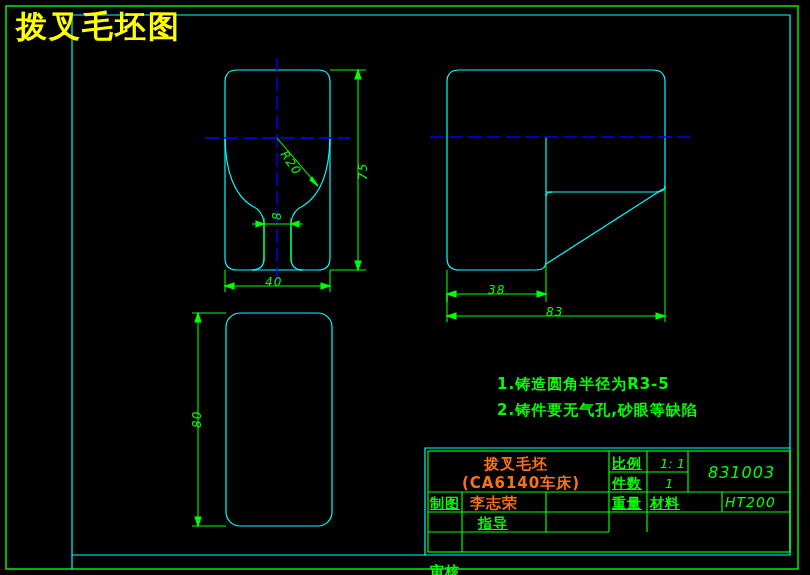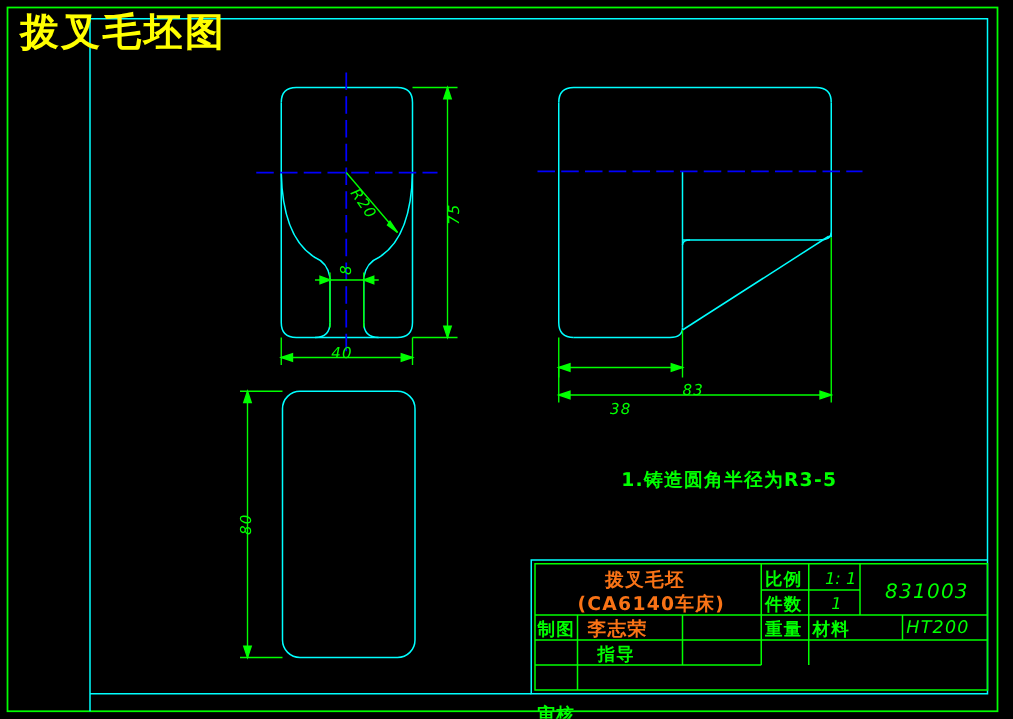--- a/index.html
+++ b/index.html
@@ -7,21 +7,21 @@
        font-family:"DejaVu Sans","Liberation Sans",sans-serif;}
   #stage{position:relative;width:810px;height:575px;background:#000;}
   svg{position:absolute;top:0;left:0;}
   .ttl{position:absolute;color:#ffff00;font-size:31px;font-weight:bold;
        letter-spacing:2px;line-height:1;white-space:nowrap;}
   .tr-head{position:absolute;color:#00ff00;font-size:20px;font-weight:bold;
            white-space:nowrap;letter-spacing:3px;}
   .tr-line{position:absolute;color:#00ff00;font-size:15px;font-weight:bold;
            white-space:nowrap;letter-spacing:1px;}
   .tb-cn{position:absolute;color:#00ff00;font-size:14px;font-weight:bold;
-         white-space:nowrap;letter-spacing:1px;}
+         white-space:nowrap;letter-spacing:1px;text-decoration:underline;}
   .tb-big{position:absolute;color:#f97316;font-size:15px;font-weight:bold;
           white-space:nowrap;letter-spacing:1px;}
   .tb-num{position:absolute;color:#00ff00;font-size:13px;font-style:italic;
           white-space:nowrap;}
   .tb-dwg{position:absolute;color:#00ff00;font-size:16px;font-style:italic;
           white-space:nowrap;letter-spacing:1px;}
   .dim{position:absolute;color:#00ff00;font-size:12px;font-style:italic;
        white-space:nowrap;letter-spacing:1px;}
   .rot90{transform:rotate(-90deg);transform-origin:left top;}
   .rotR{transform:rotate(55deg);transform-origin:left top;}
@@ -154,26 +154,27 @@
       <line x1="428" y1="492" x2="790" y2="492"></line>
       <line x1="428" y1="512" x2="790" y2="512"></line>
       <line x1="428" y1="532" x2="609" y2="532"></line>
     </g>
 
   </svg>
 
   <div class="ttl" style="left:16px;top:11px;">拨叉毛坯图</div>
 
   <div class="tr-line" style="left:497px;top:375px;">1.铸造圆角半径为R3-5</div>
+  <div class="tr-line" style="left:497px;top:401px;">2.铸件要无气孔,砂眼等缺陷</div>
 
   <div class="dim rot90" style="left:356px;top:180px;">75</div>
   <div class="dim" style="left:265px;top:275px;">40</div>
   <div class="dim rot90" style="left:270px;top:220px;">8</div>
   <div class="dim rotR" style="left:289px;top:148px;">R20</div>
-  <div class="dim" style="left:488px;top:283px;margin-top:37px;">38</div>
+  <div class="dim" style="left:488px;top:283px;">38</div>
   <div class="dim" style="left:546px;top:305px;">83</div>
   <div class="dim rot90" style="left:190px;top:428px;">80</div>
 
   <div class="tb-big" style="left:484px;top:455px;">拨叉毛坯</div>
   <div class="tb-big" style="left:462px;top:474px;">(CA6140车床)</div>
 
   <div class="tb-cn" style="left:612px;top:455px;">比例</div>
   <div class="tb-num" style="left:660px;top:456px;">1: 1</div>
 
   <div class="tb-cn" style="left:612px;top:475px;">件数</div>

